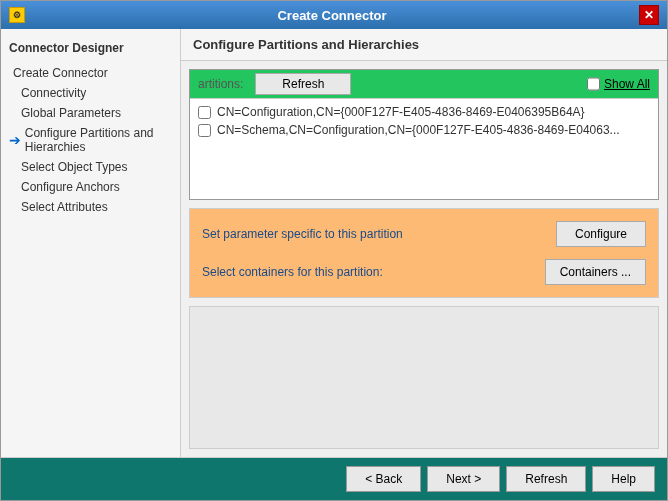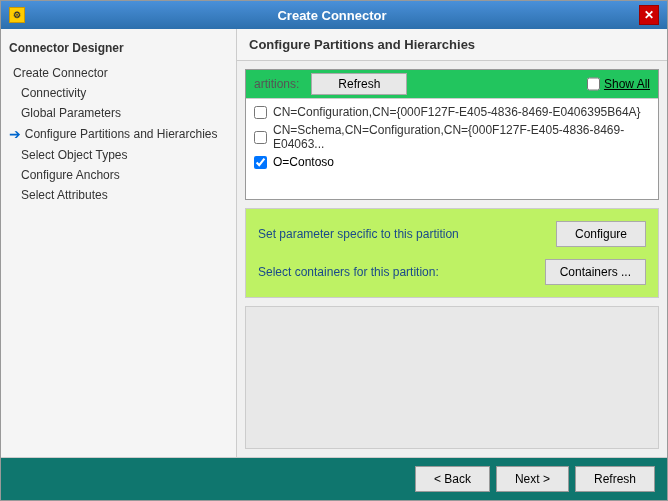--- a/index.html
+++ b/index.html
@@ -59,21 +59,21 @@
       cursor: pointer;
       font-size: 12px;
       font-weight: bold;
     }
     .content-area {
       display: flex;
       flex: 1;
       overflow: hidden;
     }
     .sidebar {
-      width: 236px;
+      width: 180px;
       background: #f5f5f5;
       border-right: 1px solid #ccc;
       flex-shrink: 0;
       padding: 8px 0;
     }
     .sidebar-header {
       padding: 4px 8px;
       font-weight: 600;
       color: #333;
       font-size: 12px;
@@ -163,21 +163,21 @@
       font-size: 12px;
       color: #333;
     }
     .partition-item input[type="checkbox"] {
       margin-right: 6px;
     }
     .partition-item.checked-item {
       color: #000;
     }
     .settings-area {
-      background: #bef264;
+      background: #fdba74;
       border: 1px solid #ccc;
       padding: 12px;
       display: flex;
       flex-direction: column;
       gap: 12px;
     }
     .setting-row {
       display: flex;
       align-items: center;
       justify-content: space-between;
@@ -278,24 +278,20 @@
           </div>
           <div class="partition-list">
             <div class="partition-item">
               <input type="checkbox" style="">
               <span>CN=Configuration,CN={000F127F-E405-4836-8469-E0406395B64A}</span>
             </div>
             <div class="partition-item">
               <input type="checkbox" style="">
               <span>CN=Schema,CN=Configuration,CN={000F127F-E405-4836-8469-E04063...</span>
             </div>
-            <div class="partition-item checked-item">
-              <input type="checkbox" checked="" style="">
-              <span>O=Contoso</span>
-            </div>
           </div>
         </div>
 
         <div class="settings-area">
           <div class="setting-row">
             <span class="setting-label">Set parameter specific to this partition</span>
             <button class="setting-btn">Configure</button>
           </div>
           <div class="setting-row">
             <span class="setting-label">Select containers for this partition:</span>
@@ -306,14 +302,15 @@
         <div class="empty-area"></div>
 
       </div>
     </div>
   </div>
 
   <div class="footer">
     <button class="footer-btn">&lt; Back</button>
     <button class="footer-btn next-btn">Next &gt;</button>
     <button class="footer-btn">Refresh</button>
+    <button class="footer-btn">Help</button>
   </div>
 </div>
 
 </body></html>

